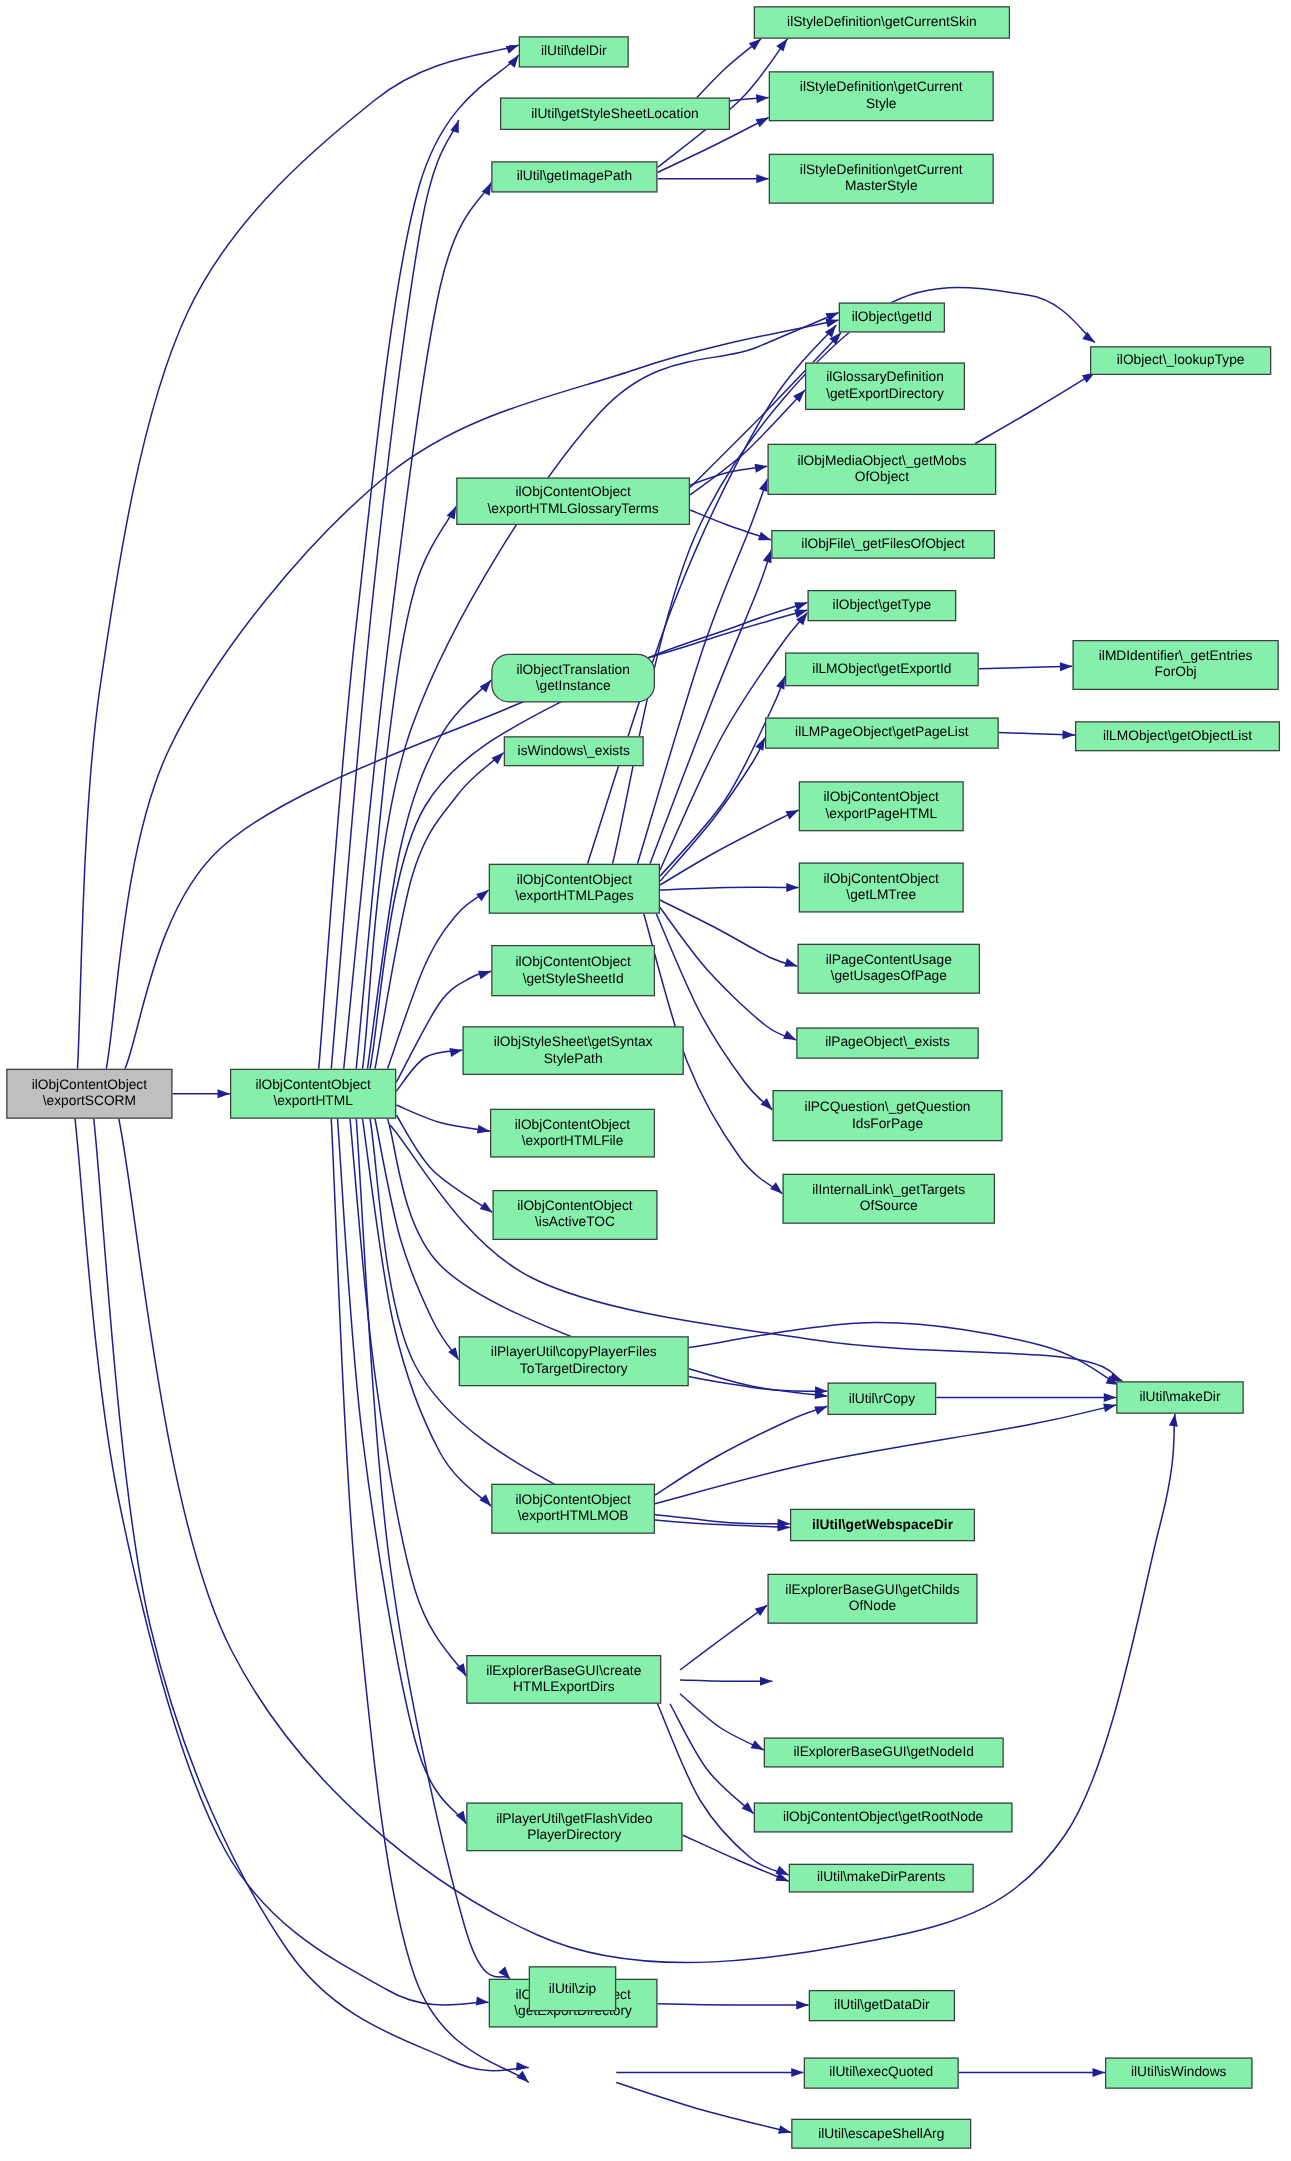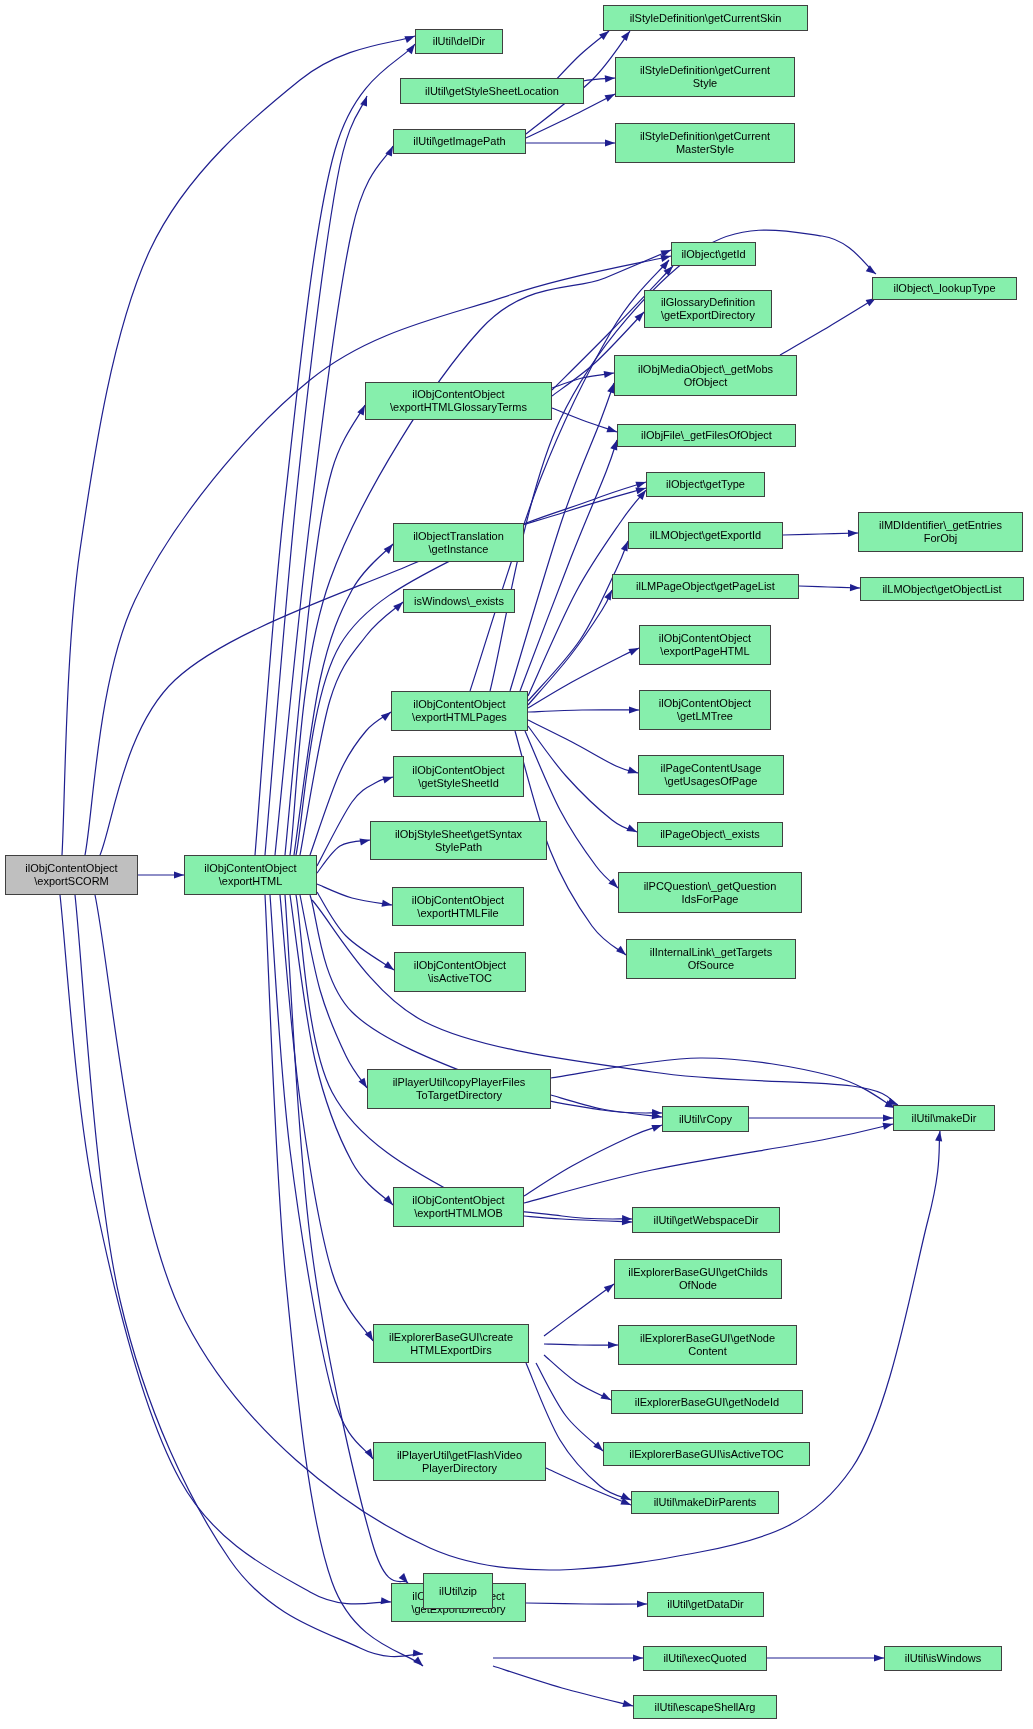--- a/index.html
+++ b/index.html
@@ -175,21 +175,21 @@
     <div class="node" style="left: 872px; top: 277px; width: 145px; height: 23px;">ilObject\_lookupType</div>
     <div class="node" style="left: 614px; top: 355px; width: 183px; height: 41px;">ilObjMediaObject\_getMobs
 OfObject</div>
     <div class="node" style="left: 365px; top: 382px; width: 187px; height: 38px;">ilObjContentObject
 \exportHTMLGlossaryTerms</div>
     <div class="node" style="left: 617px; top: 424px; width: 179px; height: 23px;">ilObjFile\_getFilesOfObject</div>
     <div class="node" style="left: 646px; top: 472px; width: 119px; height: 25px;">ilObject\getType</div>
     <div class="node" style="left: 628px; top: 522px; width: 155px; height: 27px;">ilLMObject\getExportId</div>
     <div class="node" style="left: 858px; top: 512px; width: 165px; height: 40px;">ilMDIdentifier\_getEntries
 ForObj</div>
-    <div class="node" style="left: 393px; top: 523px; width: 131px; height: 39px;">ilObjectTranslation
+    <div class="node" style="left: 393px; top: 523px; width: 131px; height: 39px; border-radius: 14px;">ilObjectTranslation
 \getInstance</div>
     <div class="node" style="left: 612px; top: 574px; width: 187px; height: 25px;">ilLMPageObject\getPageList</div>
     <div class="node" style="left: 860px; top: 577px; width: 164px; height: 24px;">ilLMObject\getObjectList</div>
     <div class="node" style="left: 403px; top: 589px; width: 112px; height: 24px;">isWindows\_exists</div>
     <div class="node" style="left: 639px; top: 625px; width: 132px; height: 40px;">ilObjContentObject
 \exportPageHTML</div>
     <div class="node" style="left: 391px; top: 691px; width: 137px; height: 40px;">ilObjContentObject
 \exportHTMLPages</div>
     <div class="node" style="left: 639px; top: 690px; width: 132px; height: 40px;">ilObjContentObject
 \getLMTree</div>
@@ -207,29 +207,27 @@
     <div class="node" style="left: 626px; top: 939px; width: 170px; height: 40px;">ilInternalLink\_getTargets
 OfSource</div>
     <div class="node" style="left: 394px; top: 952px; width: 132px; height: 40px;">ilObjContentObject
 \isActiveTOC</div>
     <div class="node" style="left: 367px; top: 1069px; width: 184px; height: 40px;">ilPlayerUtil\copyPlayerFiles
 ToTargetDirectory</div>
     <div class="node" style="left: 662px; top: 1106px; width: 87px; height: 26px;">ilUtil\rCopy</div>
     <div class="node" style="left: 893px; top: 1105px; width: 102px; height: 26px;">ilUtil\makeDir</div>
     <div class="node" style="left: 393px; top: 1187px; width: 131px; height: 40px;">ilObjContentObject
 \exportHTMLMOB</div>
-    <div class="node" style="left: 632px; top: 1207px; width: 148px; height: 26px;">ilUtil\getWebspaceDir</div>
+    <div class="node" style="left: 632px; top: 1207px; width: 148px; height: 26px; font-weight: bold;">ilUtil\getWebspaceDir</div>
     <div class="node" style="left: 614px; top: 1259px; width: 168px; height: 40px;">ilExplorerBaseGUI\getChilds
 OfNode</div>
     <div class="node" style="left: 373px; top: 1324px; width: 156px; height: 39px;">ilExplorerBaseGUI\create
 HTMLExportDirs</div>
-    <div class="node" style="left: 618px; top: 1325px; width: 179px; height: 40px;">ilExplorerBaseGUI\getNode
-Content</div>
     <div class="node" style="left: 611px; top: 1390px; width: 192px; height: 24px;">ilExplorerBaseGUI\getNodeId</div>
-    <div class="node" style="left: 603px; top: 1442px; width: 207px; height: 24px;">ilExplorerBaseGUI\isActiveTOC</div>
+    <div class="node" style="left: 603px; top: 1442px; width: 207px; height: 24px;">ilObjContentObject\getRootNode</div>
     <div class="node" style="left: 373px; top: 1442px; width: 173px; height: 39px;">ilPlayerUtil\getFlashVideo
 PlayerDirectory</div>
     <div class="node" style="left: 631px; top: 1491px; width: 148px; height: 23px;">ilUtil\makeDirParents</div>
     <div class="node" style="left: 391px; top: 1583px; width: 135px; height: 39px;">ilObjContentObject
 \getExportDirectory</div>
     <div class="node" style="left: 647px; top: 1592px; width: 117px; height: 25px;">ilUtil\getDataDir</div>
     <div class="node" style="left: 423px; top: 1573px; width: 70px; height: 36px;">ilUtil\zip</div>
     <div class="node" style="left: 643px; top: 1646px; width: 124px; height: 25px;">ilUtil\execQuoted</div>
     <div class="node" style="left: 884px; top: 1646px; width: 118px; height: 25px;">ilUtil\isWindows</div>
     <div class="node" style="left: 633px; top: 1695px; width: 144px; height: 24px;">ilUtil\escapeShellArg</div>

